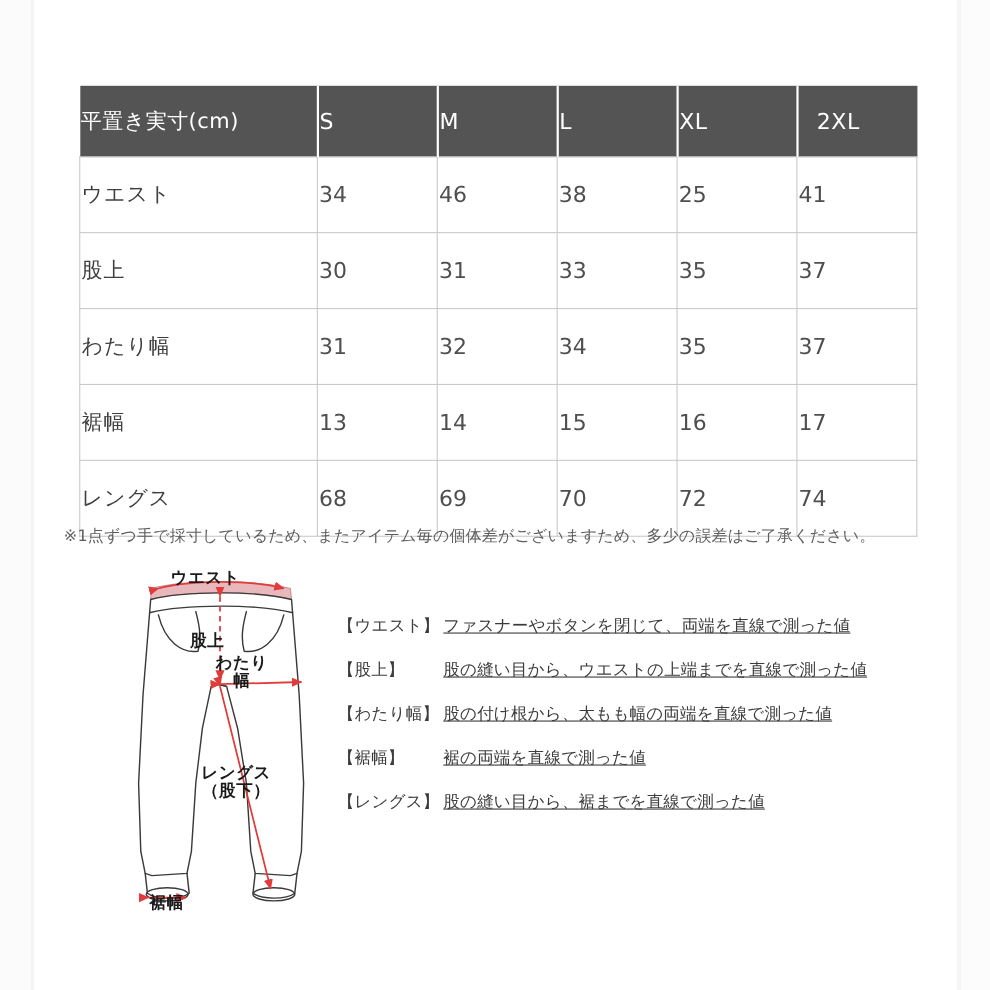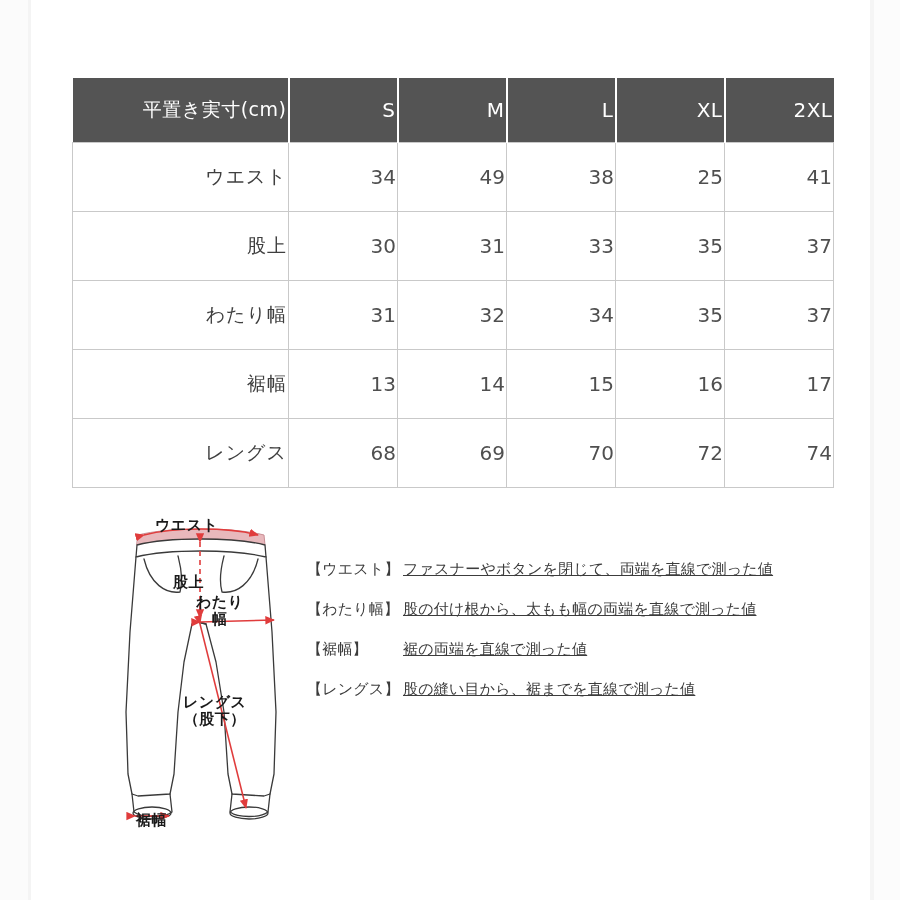--- a/index.html
+++ b/index.html
@@ -36,21 +36,21 @@
   .size-table {
     position: absolute;
     left: 72px;
     top: 78px;
     width: 761px;
     border-collapse: collapse;
     table-layout: fixed;
   }
   .size-table th,
   .size-table td {
-    text-align: right;
+    text-align: left;
     vertical-align: middle;
   }
   .size-table thead th {
     background: #545454;
     color: #ffffff;
     height: 62px;
     font-weight: normal;
     border-right: 2px solid #ffffff;
   }
   .size-table thead th:last-child {
@@ -181,21 +181,21 @@
         <th class="th-size">M</th>
         <th class="th-size">L</th>
         <th class="th-size">XL</th>
         <th class="th-size">2XL</th>
       </tr>
     </thead>
     <tbody>
       <tr>
         <td class="row-label">ウエスト</td>
         <td class="val">34</td>
-        <td class="val">49</td>
+        <td class="val">46</td>
         <td class="val">38</td>
         <td class="val">25</td>
         <td class="val">41</td>
       </tr>
       <tr>
         <td class="row-label">股上</td>
         <td class="val">30</td>
         <td class="val">31</td>
         <td class="val">33</td>
         <td class="val">35</td>
@@ -221,20 +221,21 @@
         <td class="row-label">レングス</td>
         <td class="val">68</td>
         <td class="val">69</td>
         <td class="val">70</td>
         <td class="val">72</td>
         <td class="val">74</td>
       </tr>
     </tbody>
   </table>
 
+  <div class="disclaimer">※1点ずつ手で採寸しているため、またアイテム毎の個体差がございますため、多少の誤差はご了承ください。</div>
 
   <div class="lower">
 
     <div class="diagram">
       <svg width="186" height="330" viewBox="0 0 186 330">
         <g fill="none" stroke="#3a3a3a" stroke-width="1.3" stroke-linejoin="round" stroke-linecap="round">
 
           <path d="M30,23 C60,15 126,15 156,23 L157,33 C126,25 60,25 29,33 Z" fill="#e8b8bc" stroke="#c98f95" stroke-width="1"></path>
 
           <path d="M29,33 C60,25 126,25 157,33 L158,45 C126,37 60,37 28,45 Z" fill="#ffffff"></path>
@@ -293,20 +294,24 @@
       </div>
       <div class="diag-label lbl-hem">裾幅</div>
     </div>
 
     <div class="legend">
       <div class="legend-row">
         <span class="legend-term">【ウエスト】</span>
         <span class="legend-desc">ファスナーやボタンを閉じて、両端を直線で測った値</span>
       </div>
       <div class="legend-row">
+        <span class="legend-term">【股上】</span>
+        <span class="legend-desc">股の縫い目から、ウエストの上端までを直線で測った値</span>
+      </div>
+      <div class="legend-row">
         <span class="legend-term">【わたり幅】</span>
         <span class="legend-desc">股の付け根から、太もも幅の両端を直線で測った値</span>
       </div>
       <div class="legend-row">
         <span class="legend-term">【裾幅】</span>
         <span class="legend-desc">裾の両端を直線で測った値</span>
       </div>
       <div class="legend-row">
         <span class="legend-term">【レングス】</span>
         <span class="legend-desc">股の縫い目から、裾までを直線で測った値</span>

